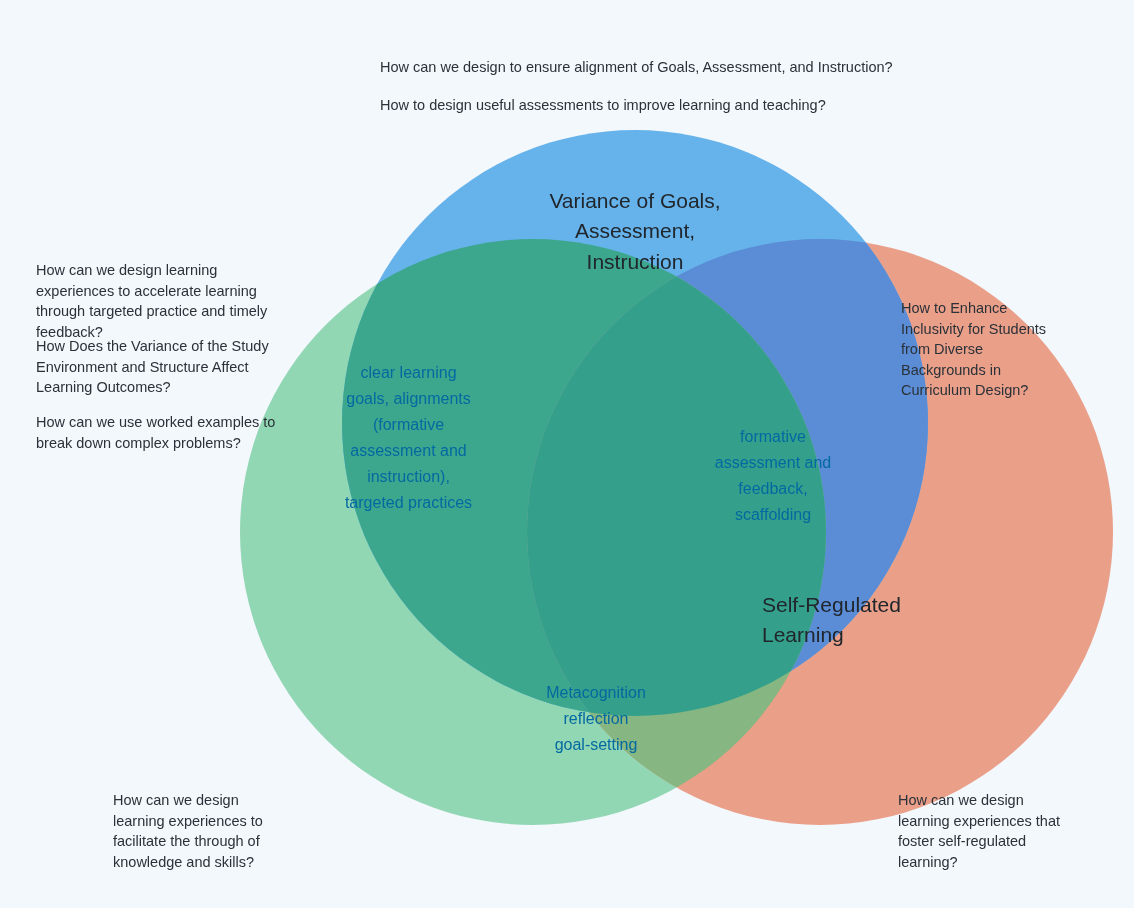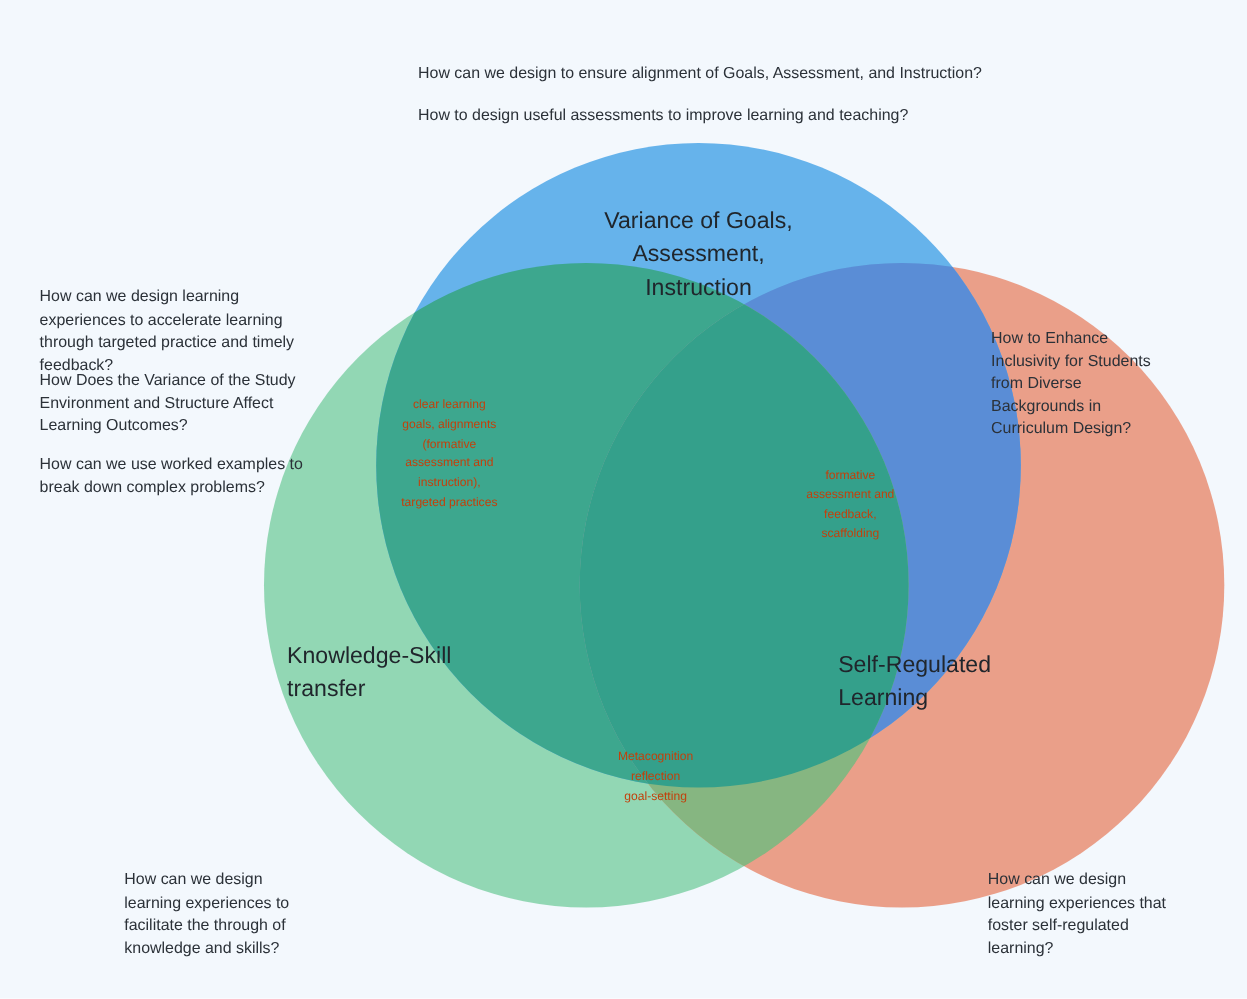--- a/index.html
+++ b/index.html
@@ -56,22 +56,22 @@
     left: 261px; top: 582px; width: 230px;
     text-align: left;
   }
   .label-red {
     left: 762px; top: 590px; width: 230px;
     text-align: left;
   }
 
   .overlap-label {
     position: absolute;
-    color: #c2410c;
-    font-size: 11px;
+    color: #0369a1;
+    font-size: 16px;
     line-height: 1.62;
     text-align: center;
     white-space: pre-line;
   }
   .ov-bg { left: 341px; top: 360px; width: 135px; }
   .ov-br { left: 707px; top: 388px; width: 132px; margin-top: 36px; }
   .ov-center { left: 505px; top: 474px; width: 180px; }
   .ov-gr { left: 530px; top: 680px; width: 132px; }
 </style>
 </head>
@@ -120,22 +120,20 @@
   <div class="note note-left-3">How can we use worked examples to break down complex problems?</div>
 
   <div class="note note-right-1">How to Enhance Inclusivity for Students from Diverse Backgrounds in Curriculum Design?</div>
 
   <div class="note note-bottom-left">How can we design learning experiences to facilitate the through of knowledge and skills?</div>
   <div class="note note-bottom-right">How can we design learning experiences that foster self-regulated learning?</div>
 
   <div class="circle-label label-blue">Variance of Goals,
 Assessment,
 Instruction</div>
-  <div class="circle-label label-green">Knowledge-Skill
-transfer</div>
   <div class="circle-label label-red">Self-Regulated
 Learning</div>
 
   <div class="overlap-label ov-bg">clear learning
 goals, alignments
 (formative
 assessment and
 instruction),
 targeted practices</div>
   <div class="overlap-label ov-br">formative

